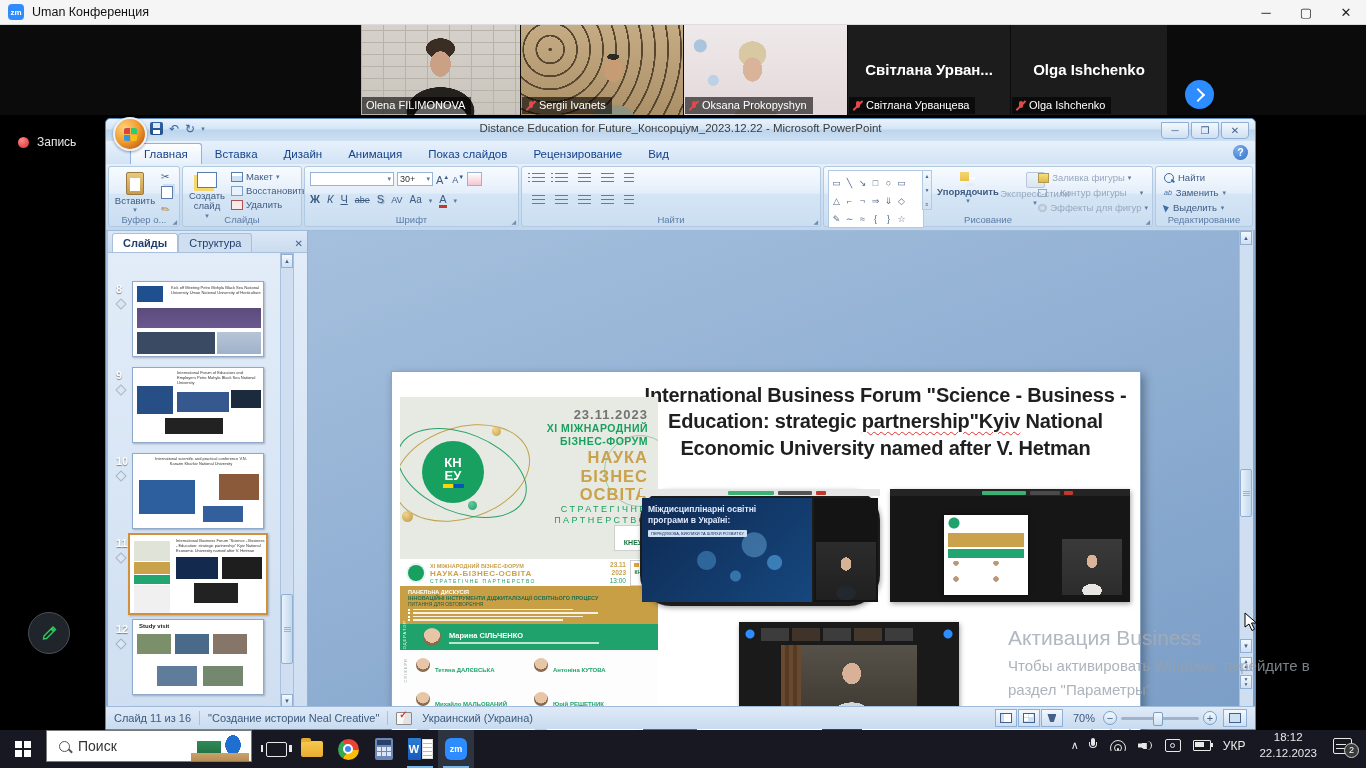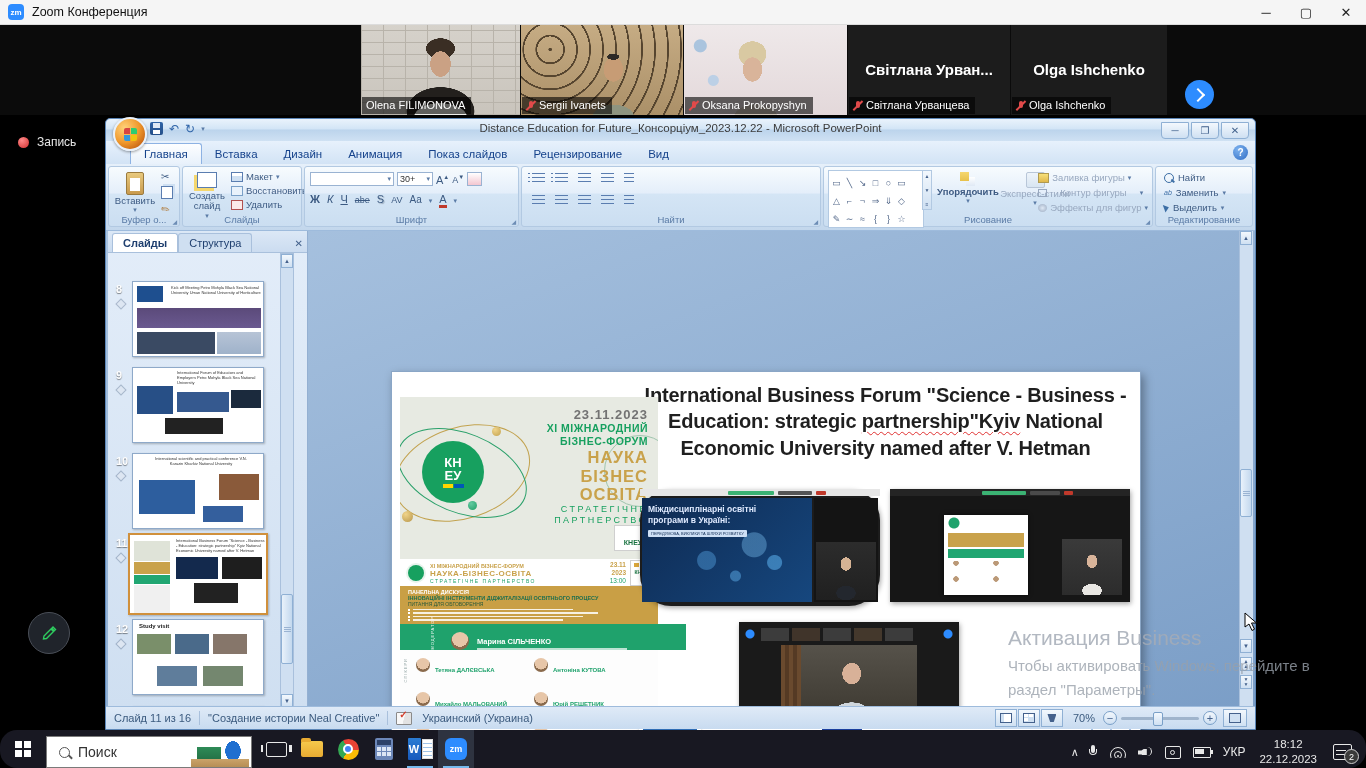--- a/index.html
+++ b/index.html
@@ -139,21 +139,21 @@
   .pforum{color:#17a05f;font-weight:bold;font-size:10.5px;letter-spacing:.5px;line-height:1.25;}
   .pword{color:#c9a24b;font-weight:bold;font-size:16.5px;line-height:1.12;letter-spacing:1px;}
   .pstrat{color:#17a05f;font-size:9px;letter-spacing:2.5px;line-height:1.3;}
   .kneu-badge{background:#fff;border:1px solid #cfcfcf;color:#17713f;font-weight:bold;text-align:center;}
   .pstrip{position:absolute;left:0;top:163px;width:100%;height:26px;background:#fff;border-bottom:1px solid #eee;display:flex;align-items:center;}
   .pstrip-logo{width:16px;height:16px;border-radius:50%;background:#17a05f;margin:0 6px 0 8px;flex:0 0 auto;box-shadow:0 0 0 2px #e7f3ec;}
   .pgold{position:absolute;left:0;top:189px;width:100%;height:38px;background:#c99f45;padding:3px 8px;box-sizing:border-box;}
   .gbullet{display:flex;align-items:center;margin-top:1.5px;}
   .gbullet i{width:2px;height:2px;background:#fff;margin-right:3px;flex:0 0 auto;}
   .gbullet b{height:1.5px;background:rgba(255,255,255,.85);display:block;}
-  .pmod{position:absolute;left:0;top:227px;width:100%;height:26px;background:#1fa26c;display:flex;align-items:flex-end;padding-left:28px;}
+  .pmod{position:absolute;left:0;top:227px;width:100%;height:26px;background:#1fa26c;display:flex;align-items:center;}
   .rot-label{writing-mode:vertical-rl;transform:rotate(180deg);font-size:4px;letter-spacing:1px;color:rgba(255,255,255,.9);margin:0 2px;}
   .pface{border-radius:50%;background:radial-gradient(circle at 50% 38%,#e7c6a8 55%,#8a6a4c 56%);flex:0 0 auto;}
   .pspeak{position:absolute;left:0;top:253px;width:100%;height:129px;background:#fdfdfd;overflow:hidden;}
   .spk{position:absolute;display:flex;align-items:flex-start;}
   .spk .nm{color:#1fa26c;font-weight:bold;font-size:6px;line-height:1.25;}
   .spk .ln{height:2px;background:#c9ced4;margin-top:1.5px;}
   .rot-grey{writing-mode:vertical-rl;transform:rotate(180deg);font-size:4px;letter-spacing:1px;color:#9aa;position:absolute;left:3px;top:8px;}
 
   .shot{position:absolute;background:#1c1c1c;box-shadow:1px 2px 5px rgba(0,0,0,.35);}
   .shot-top{position:absolute;left:0;top:0;right:0;height:7px;background:#e6e6e6;display:flex;align-items:center;}
@@ -192,21 +192,21 @@
   .zoom-thumb{position:absolute;left:32px;top:-5px;width:8px;height:12px;background:linear-gradient(#f3f8fd,#cfe0f2);border:1px solid #7aa0c8;border-radius:2px;}
   .zpm{width:14px;height:14px;border-radius:50%;border:1px solid #7aa0c8;background:linear-gradient(#f3f8fd,#cfe0f2);color:#44618c;font-size:11px;line-height:12px;text-align:center;box-sizing:border-box;}
 
   
   .activation{position:absolute;left:1008px;top:626px;z-index:40;pointer-events:none;}
   .act1{font-size:21px;color:rgba(165,172,182,.85);}
   .act2{font-size:15px;color:rgba(152,160,170,.8);margin-top:7px;}
   .cursor{position:absolute;left:1244px;top:612px;z-index:60;}
 
   
-  .taskbar{position:absolute;left:0;top:730px;width:1366px;height:38px;background:#181822;display:flex;align-items:flex-end;z-index:50;border-radius:17px;}
+  .taskbar{position:absolute;left:0;top:730px;width:1366px;height:38px;background:#181822;display:flex;align-items:flex-start;z-index:50;}
   .tb-start{width:46px;height:38px;display:flex;align-items:center;justify-content:center;}
   .win-logo{width:16px;height:16px;background:
     linear-gradient(#fff,#fff) 0 0/7px 7px no-repeat,
     linear-gradient(#fff,#fff) 9px 0/7px 7px no-repeat,
     linear-gradient(#fff,#fff) 0 9px/7px 7px no-repeat,
     linear-gradient(#fff,#fff) 9px 9px/7px 7px no-repeat;}
   .tb-search{position:relative;width:206px;height:32px;background:#fff;border:1px solid #7a7a7a;display:flex;align-items:center;box-sizing:border-box;}
   .mag2{width:9px;height:9px;border:1.5px solid #555;border-radius:50%;position:relative;margin:0 8px 0 12px;flex:0 0 auto;}
   .mag2::after{content:"";position:absolute;left:8px;top:8px;width:5px;height:1.5px;background:#555;transform:rotate(45deg);}
   .search-txt{font-size:14px;color:#333;}
@@ -259,21 +259,21 @@
   .tlang{font-size:12px;margin-right:14px;}
   .tclock{font-size:11.5px;text-align:center;line-height:1.35;margin-right:16px;}
   .tnotif{position:relative;width:17px;height:14px;border:1.3px solid #e8e8e8;border-radius:2px;margin-right:14px;background:repeating-linear-gradient(transparent 0 3px,#e8e8e8 3px 4px) 2px 2px/10px 8px no-repeat;}
   .tnotif .badge{position:absolute;right:-8px;bottom:-5px;width:13px;height:13px;border-radius:50%;background:#3a3a3a;border:1px solid #cfcfcf;color:#fff;font-size:9px;display:flex;align-items:center;justify-content:center;}
 </style>
 </head>
 <body>
 
 <div class="zoom-titlebar">
   <span class="zm-logo">zm</span>
-  <span class="zoom-title">Zoom Конференция</span>
+  <span class="zoom-title">Uman Конференция</span>
   <div class="win-controls">
     <span class="win-btn">─</span>
     <span class="win-btn">▢</span>
     <span class="win-btn">✕</span>
   </div>
 </div>
 
 <div class="video-strip">
   <div class="tile speaking" style="left:361px;width:159px;">
     <div class="vid vid2"></div>

